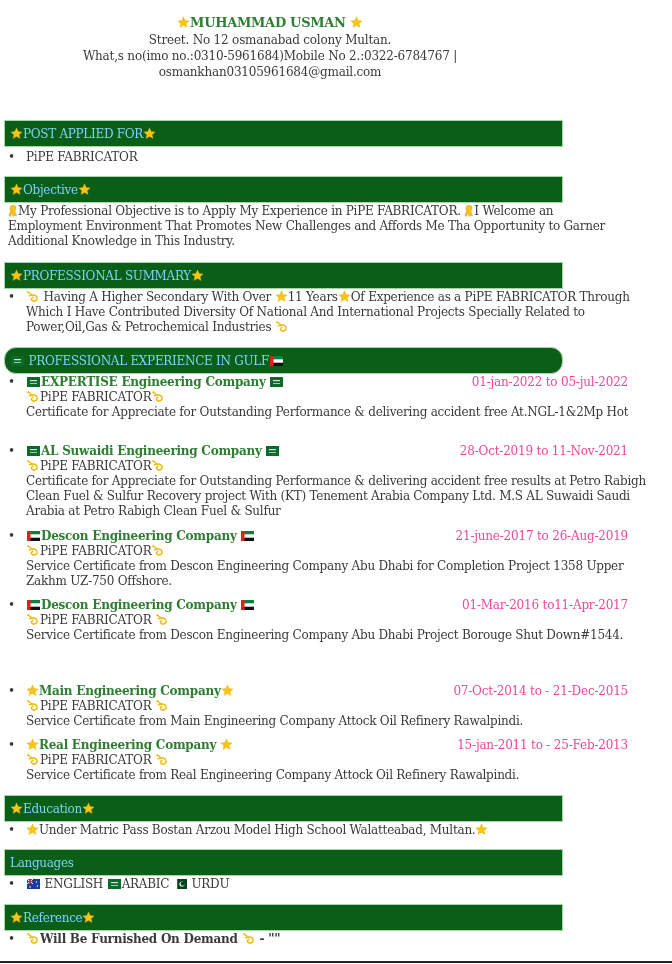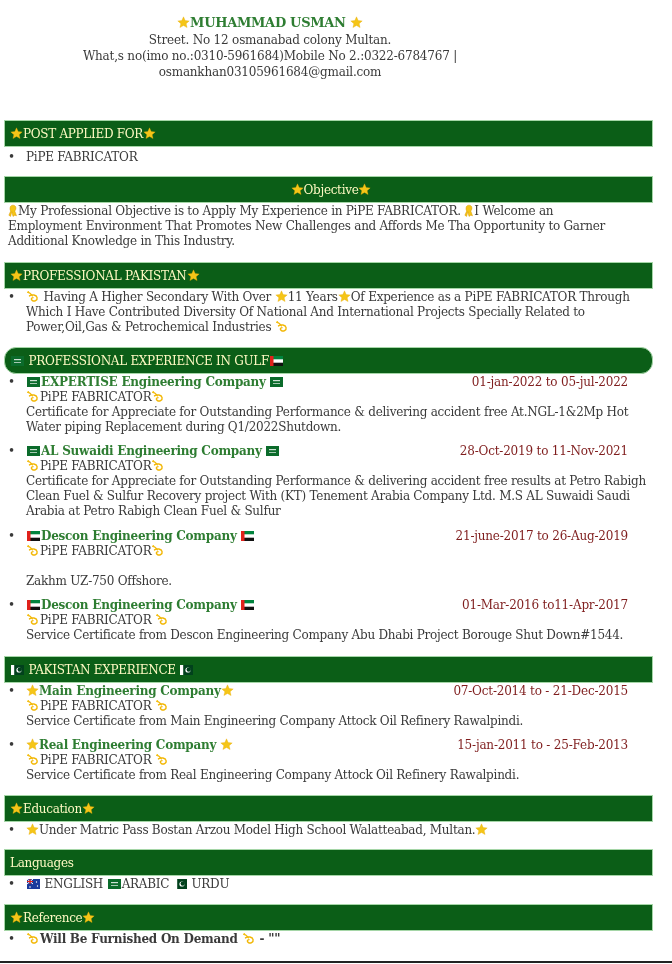--- a/index.html
+++ b/index.html
@@ -6,32 +6,32 @@
   body {
     width: 672px; height: 964px; position: relative; overflow: hidden;
     font-family: "DejaVu Serif", "Liberation Serif", serif;
     color: #3a3a3a;
   }
   .page { position: absolute; left: 0; top: 0; width: 672px; height: 964px; }
   .header { position: absolute; left: 0; top: 14px; width: 540px; text-align: center; }
   .name { color: #2e7d32; font-size: 13px; font-weight: bold; letter-spacing: -0.3px; line-height: 18px; }
   .addr, .contact { font-size: 12px; color: #3a3a3a; line-height: 16px; letter-spacing: -0.2px; }
   .sec-head {
-    position: absolute; left: 4px; width: 649px; height: 27px;
-    background: #0b5e17; color: #fef9c3;
+    position: absolute; left: 4px; width: 559px; height: 27px;
+    background: #0b5e17; color: #7dd3fc;
     font-size: 12px; line-height: 27px; padding-left: 5px; box-sizing: border-box;
     border: 1px solid #a5d6a7; letter-spacing: -0.3px;
   }
   .star { display: inline-block; width: 13px; height: 13px; vertical-align: -2px; }
   .star svg { width: 13px; height: 13px; display: block; }
   .line { position: absolute; left: 8px; font-size: 12px; line-height: 15px; color: #3a3a3a; letter-spacing: -0.25px; }
   .bullet { display: inline-block; width: 18px; }
   .body-text { position: absolute; font-size: 12px; line-height: 15px; color: #3a3a3a; letter-spacing: -0.25px; }
   .job-company { color: #2e7d32; font-weight: bold; }
-  .job-date { position: absolute; right: 20px; font-size: 12px; line-height: 15px; color: #7f1d1d; letter-spacing: -0.2px; }
+  .job-date { position: absolute; right: 20px; font-size: 12px; line-height: 15px; color: #ec4899; letter-spacing: -0.2px; }
   .flag { display: inline-block; width: 13px; height: 10px; vertical-align: -1px; margin: 0 1px; }
   .flag svg { width: 13px; height: 10px; display: block; }
   .dizzy { display: inline-block; width: 14px; height: 13px; vertical-align: -2px; }
   .dizzy svg { width: 14px; height: 13px; display: block; }
   .ribbon { display: inline-block; width: 10px; height: 13px; vertical-align: -2px; }
   .ribbon svg { width: 10px; height: 13px; display: block; }
   .bottom-rule { position: absolute; left: 0; top: 961px; width: 672px; height: 2px; background: #222; }
 </style>
 </head>
 <body>
@@ -95,42 +95,42 @@
 
   <div class="sec-head" style="top:120px;">
     <span class="star"><svg>
           <use href="#sym-star"></use>
         </svg></span><span>POST APPLIED FOR</span><span class="star"><svg>
           <use href="#sym-star"></use>
         </svg></span>
   </div>
   <div class="line" style="top:150px;"><span class="bullet">•</span><span>PiPE FABRICATOR</span></div>
 
-  <div class="sec-head" style="top:176px;text-align:center;">
+  <div class="sec-head" style="top:176px;">
     <span class="star"><svg>
           <use href="#sym-star"></use>
         </svg></span><span>Objective</span><span class="star"><svg>
           <use href="#sym-star"></use>
         </svg></span>
   </div>
   <div class="body-text" style="left:8px; top:204px;">
     <span class="ribbon"><svg>
           <use href="#sym-ribbon"></use>
         </svg></span><span>My Professional Objective is to Apply My Experience in PiPE FABRICATOR.</span>
     <span class="ribbon"><svg>
           <use href="#sym-ribbon"></use>
         </svg></span><span>I Welcome an</span><br>
     <span>Employment Environment That Promotes New Challenges and Affords Me Tha Opportunity to Garner</span><br>
     <span>Additional Knowledge in This Industry.</span>
   </div>
 
   <div class="sec-head" style="top:262px;">
     <span class="star"><svg>
           <use href="#sym-star"></use>
-        </svg></span><span>PROFESSIONAL PAKISTAN</span><span class="star"><svg>
+        </svg></span><span>PROFESSIONAL SUMMARY</span><span class="star"><svg>
           <use href="#sym-star"></use>
         </svg></span>
   </div>
   <div class="body-text" style="left:8px; top:290px;">
     <span class="bullet">•</span><span class="dizzy"><svg>
           <use href="#sym-dizzy"></use>
         </svg></span> <span>Having A Higher Secondary With Over</span>
     <span class="star"><svg>
           <use href="#sym-star"></use>
         </svg></span><span>11 Years</span><span class="star"><svg>
@@ -156,21 +156,21 @@
         </svg></span><span class="job-company">EXPERTISE Engineering Company</span> <span class="flag"><svg>
           <use href="#sym-saudi"></use>
         </svg></span>
     <span class="job-date" style="top:0;">01-jan-2022 to 05-jul-2022</span><br>
     <span class="bullet"></span><span class="dizzy"><svg>
           <use href="#sym-dizzy"></use>
         </svg></span><span>PiPE FABRICATOR</span><span class="dizzy"><svg>
           <use href="#sym-dizzy"></use>
         </svg></span><br>
     <span class="bullet"></span><span>Certificate for Appreciate for Outstanding Performance &amp; delivering accident free At.NGL-1&amp;2Mp Hot</span><br>
-    <span class="bullet"></span><span>Water piping Replacement during Q1/2022Shutdown.</span>
+    <span class="bullet"></span>
   </div>
 
   <div class="body-text" style="left:8px; top:444px; width:640px;">
     <span class="bullet">•</span><span class="flag"><svg>
           <use href="#sym-saudi"></use>
         </svg></span><span class="job-company">AL Suwaidi Engineering Company</span> <span class="flag"><svg>
           <use href="#sym-saudi"></use>
         </svg></span>
     <span class="job-date" style="top:0;">28-Oct-2019 to 11-Nov-2021</span><br>
     <span class="bullet"></span><span class="dizzy"><svg>
@@ -188,46 +188,39 @@
           <use href="#sym-uae"></use>
         </svg></span><span class="job-company">Descon Engineering Company</span> <span class="flag"><svg>
           <use href="#sym-uae"></use>
         </svg></span>
     <span class="job-date" style="top:0;">21-june-2017 to 26-Aug-2019</span><br>
     <span class="bullet"></span><span class="dizzy"><svg>
           <use href="#sym-dizzy"></use>
         </svg></span><span>PiPE FABRICATOR</span><span class="dizzy"><svg>
           <use href="#sym-dizzy"></use>
         </svg></span><br>
-    <span class="bullet"></span><br>
+    <span class="bullet"></span><span>Service Certificate from Descon Engineering Company Abu Dhabi for Completion Project 1358 Upper</span><br>
     <span class="bullet"></span><span>Zakhm UZ-750 Offshore.</span>
   </div>
 
   <div class="body-text" style="left:8px; top:598px; width:640px;">
     <span class="bullet">•</span><span class="flag"><svg>
           <use href="#sym-uae"></use>
         </svg></span><span class="job-company">Descon Engineering Company</span> <span class="flag"><svg>
           <use href="#sym-uae"></use>
         </svg></span>
     <span class="job-date" style="top:0;">01-Mar-2016 to11-Apr-2017</span><br>
     <span class="bullet"></span><span class="dizzy"><svg>
           <use href="#sym-dizzy"></use>
         </svg></span><span>PiPE FABRICATOR</span> <span class="dizzy"><svg>
           <use href="#sym-dizzy"></use>
         </svg></span><br>
     <span class="bullet"></span><span>Service Certificate from Descon Engineering Company Abu Dhabi Project Borouge Shut Down#1544.</span>
   </div>
 
-  <div class="sec-head" style="top:656px;">
-    <span class="flag"><svg>
-          <use href="#sym-pak"></use>
-        </svg></span> <span>PAKISTAN EXPERIENCE</span> <span class="flag"><svg>
-          <use href="#sym-pak"></use>
-        </svg></span>
-  </div>
 
   <div class="body-text" style="left:8px; top:684px; width:640px;">
     <span class="bullet">•</span><span class="star"><svg>
           <use href="#sym-star"></use>
         </svg></span><span class="job-company">Main Engineering Company</span><span class="star"><svg>
           <use href="#sym-star"></use>
         </svg></span>
     <span class="job-date" style="top:0;">07-Oct-2014 to - 21-Dec-2015</span><br>
     <span class="bullet"></span><span class="dizzy"><svg>
           <use href="#sym-dizzy"></use>

